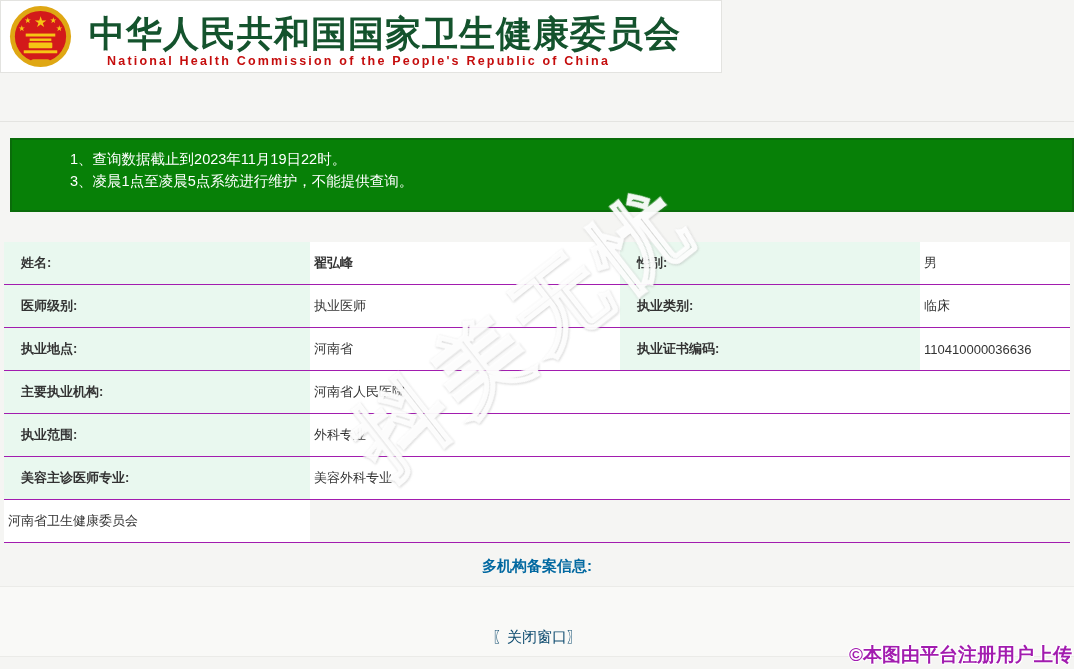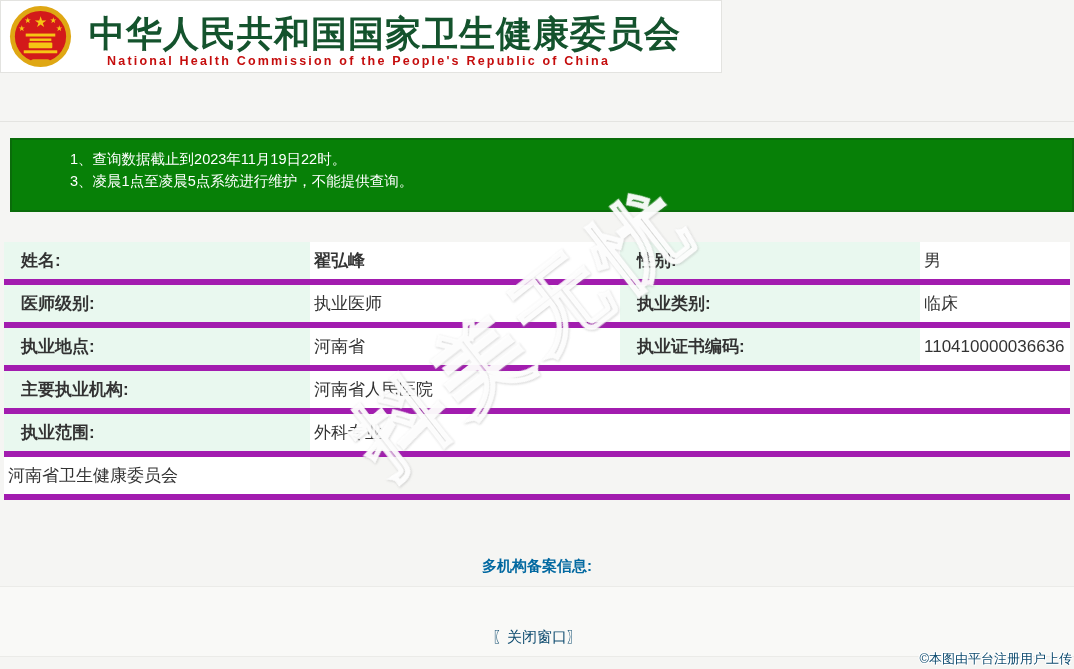--- a/index.html
+++ b/index.html
@@ -45,23 +45,23 @@
     font-size:14.5px;
     padding:9px 0 0 58px;
     line-height:21.5px;
   }
   .notice-line { white-space:nowrap; }
 
   
   .info-table { position:absolute; top:242px; left:4px; width:1066px; z-index:1; }
   .row {
     display:grid; height:43px;
-    border-bottom:6px solid #a21caf;
+    border-bottom:1px solid #a21caf;
     box-sizing:border-box;
-    font-size:17px;
+    font-size:13px;
   }
   .row.cols4 { grid-template-columns:306px 310px 300px 1fr; }
   .row.cols2 { grid-template-columns:306px 1fr; }
   .cell {
     display:flex; align-items:center;
     height:100%; box-sizing:border-box;
     overflow:hidden; white-space:nowrap;
   }
   .cell-label { background:#e9f8ef; padding-left:17px; font-weight:bold; }
   .cell-value { background:#ffffff; padding-left:4px; }
@@ -80,21 +80,21 @@
     box-sizing:border-box;
   }
   .close-link {
     position:absolute; top:41px; left:0; width:100%;
     text-align:center; font-size:15px; color:#0c4a6e;
     cursor:pointer; text-decoration:none;
   }
 
   .copyright {
     position:absolute; right:2px; bottom:1px;
-    font-size:13px; font-weight:normal; color:#0c4a6e;
+    font-size:19px; font-weight:bold; color:#a21caf;
     text-shadow:-1px 0 #fff, 1px 0 #fff, 0 -1px #fff, 0 1px #fff, 1px 1px #fff, -1px -1px #fff;
     z-index:6;
   }
 
   
   .diagonal-watermark {
     position:absolute; left:525px; top:331px;
     transform:translate(-50%,-50%) rotate(-38deg);
     font-size:90px; font-weight:bold; letter-spacing:10px;
     color:transparent;
@@ -162,20 +162,24 @@
     <div class="row cols2">
       <div class="cell cell-label">主要执业机构:</div>
       <div class="cell cell-value">河南省人民医院</div>
     </div>
 
     <div class="row cols2">
       <div class="cell cell-label">执业范围:</div>
       <div class="cell cell-value">外科专业</div>
     </div>
 
+    <div class="row cols2">
+      <div class="cell cell-label">美容主诊医师专业:</div>
+      <div class="cell cell-value">美容外科专业</div>
+    </div>
 
     <div class="row cols2">
       <div class="cell cell-value">河南省卫生健康委员会</div>
     </div>
 
   </div>
 
   <div class="multi-org">多机构备案信息:</div>
 
   <div class="close-strip">

